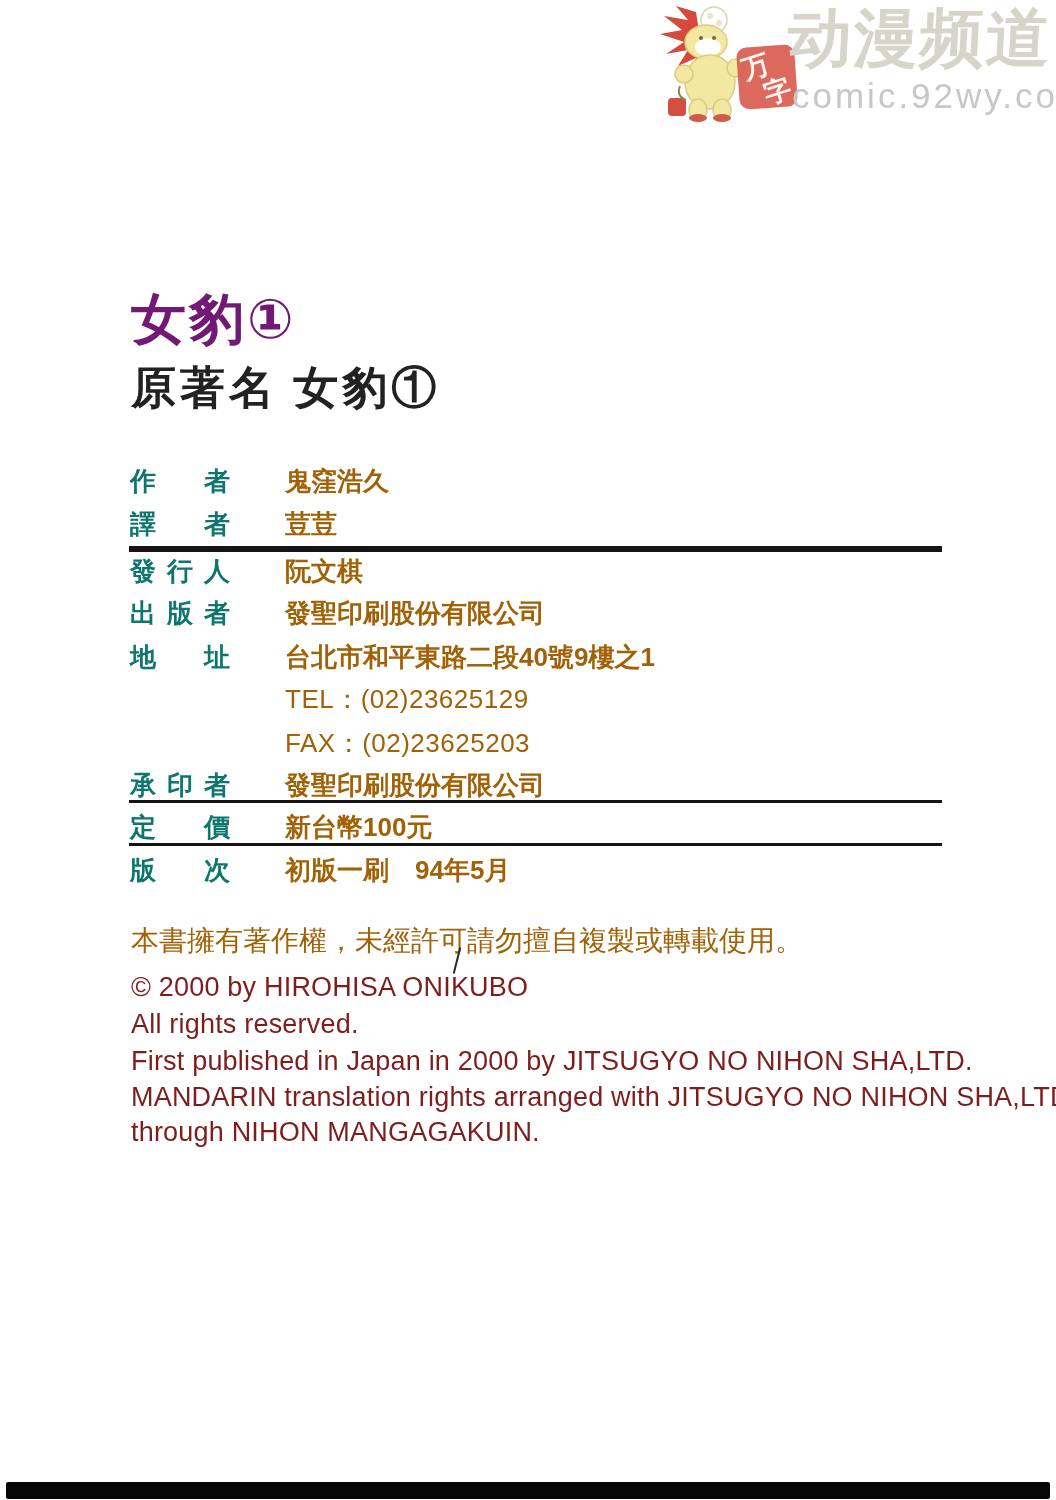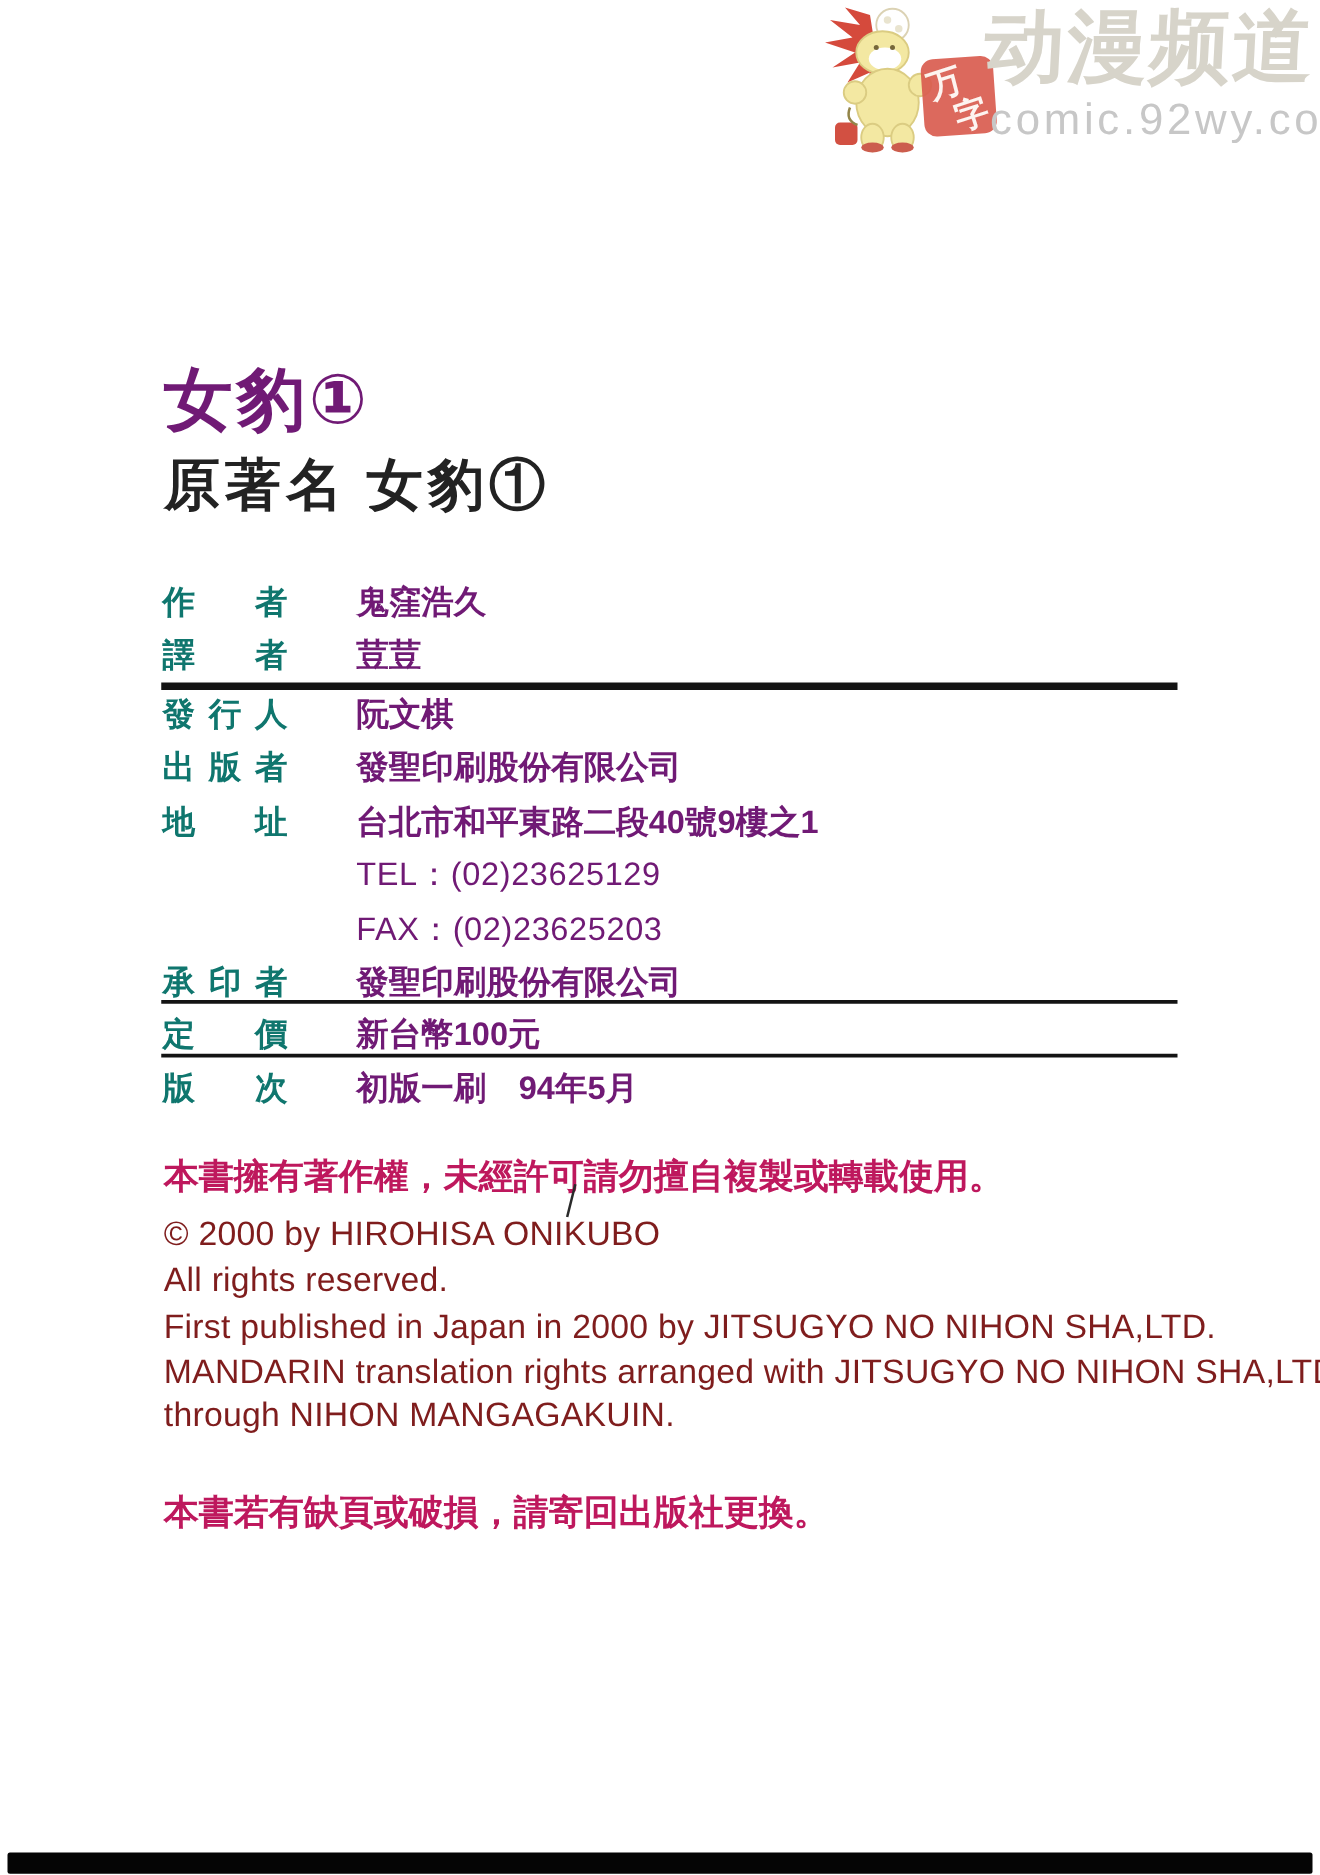--- a/index.html
+++ b/index.html
@@ -39,28 +39,28 @@
     position:absolute;left:131px;top:364px;font-size:45px;line-height:1.1;
     font-weight:700;letter-spacing:4px;color:#222;
     font-family:"Liberation Serif","DejaVu Serif",serif;white-space:nowrap;
   }
   
   .row{position:absolute;left:130px;display:flex;align-items:flex-start;white-space:nowrap;}
   .row .lbl{
     width:100px;flex:0 0 100px;font-size:26px;font-weight:600;color:#0f766e;
     text-align:justify;text-align-last:justify;
   }
-  .row .val{margin-left:55px;font-size:26px;font-weight:600;color:#701a75;}
+  .row .val{margin-left:55px;font-size:26px;font-weight:600;color:#a16207;}
   .row.latin .val{font-weight:400;letter-spacing:.5px;}
   .rule{position:absolute;left:129px;width:813px;background:#141414;}
   .rule.thick{top:546px;height:6px;}
   .rule.t1{top:800px;height:3px;}
   .rule.t2{top:843px;height:3px;}
   
-  .zh-line{position:absolute;left:131px;font-size:28px;font-weight:700;color:#be185d;white-space:nowrap;}
+  .zh-line{position:absolute;left:131px;font-size:28px;font-weight:400;color:#a16207;white-space:nowrap;}
   .en-line{position:absolute;left:131px;font-size:27px;font-weight:400;color:#7f1d1d;white-space:nowrap;letter-spacing:.2px;}
   .slash-artifact{
     position:absolute;left:456px;top:947px;width:2px;height:27px;
     background:#2a2a2a;transform:rotate(14deg);
   }
   
   .scan-bar{position:absolute;left:6px;top:1482px;width:1044px;height:17px;background:#050505;border-radius:2px;}
 </style>
 </head>
 <body>
@@ -145,17 +145,16 @@
   </div>
 
   <div class="zh-line" style="top:922px">本書擁有著作權，未經許可請勿擅自複製或轉載使用。</div>
   <div class="slash-artifact"></div>
   <div class="en-line" style="top:972px">© 2000 by HIROHISA ONIKUBO</div>
   <div class="en-line" style="top:1009px">All rights reserved.</div>
   <div class="en-line" style="top:1046px">First published in Japan in 2000 by JITSUGYO NO NIHON SHA,LTD.</div>
   <div class="en-line" style="top:1082px">MANDARIN translation rights arranged with JITSUGYO NO NIHON SHA,LTD.</div>
   <div class="en-line" style="top:1117px">through NIHON MANGAGAKUIN.</div>
 
-  <div class="zh-line" style="top:1191px">本書若有缺頁或破損，請寄回出版社更換。</div>
 
   <div class="scan-bar"></div>
 
 </div>
 
 </body></html>

